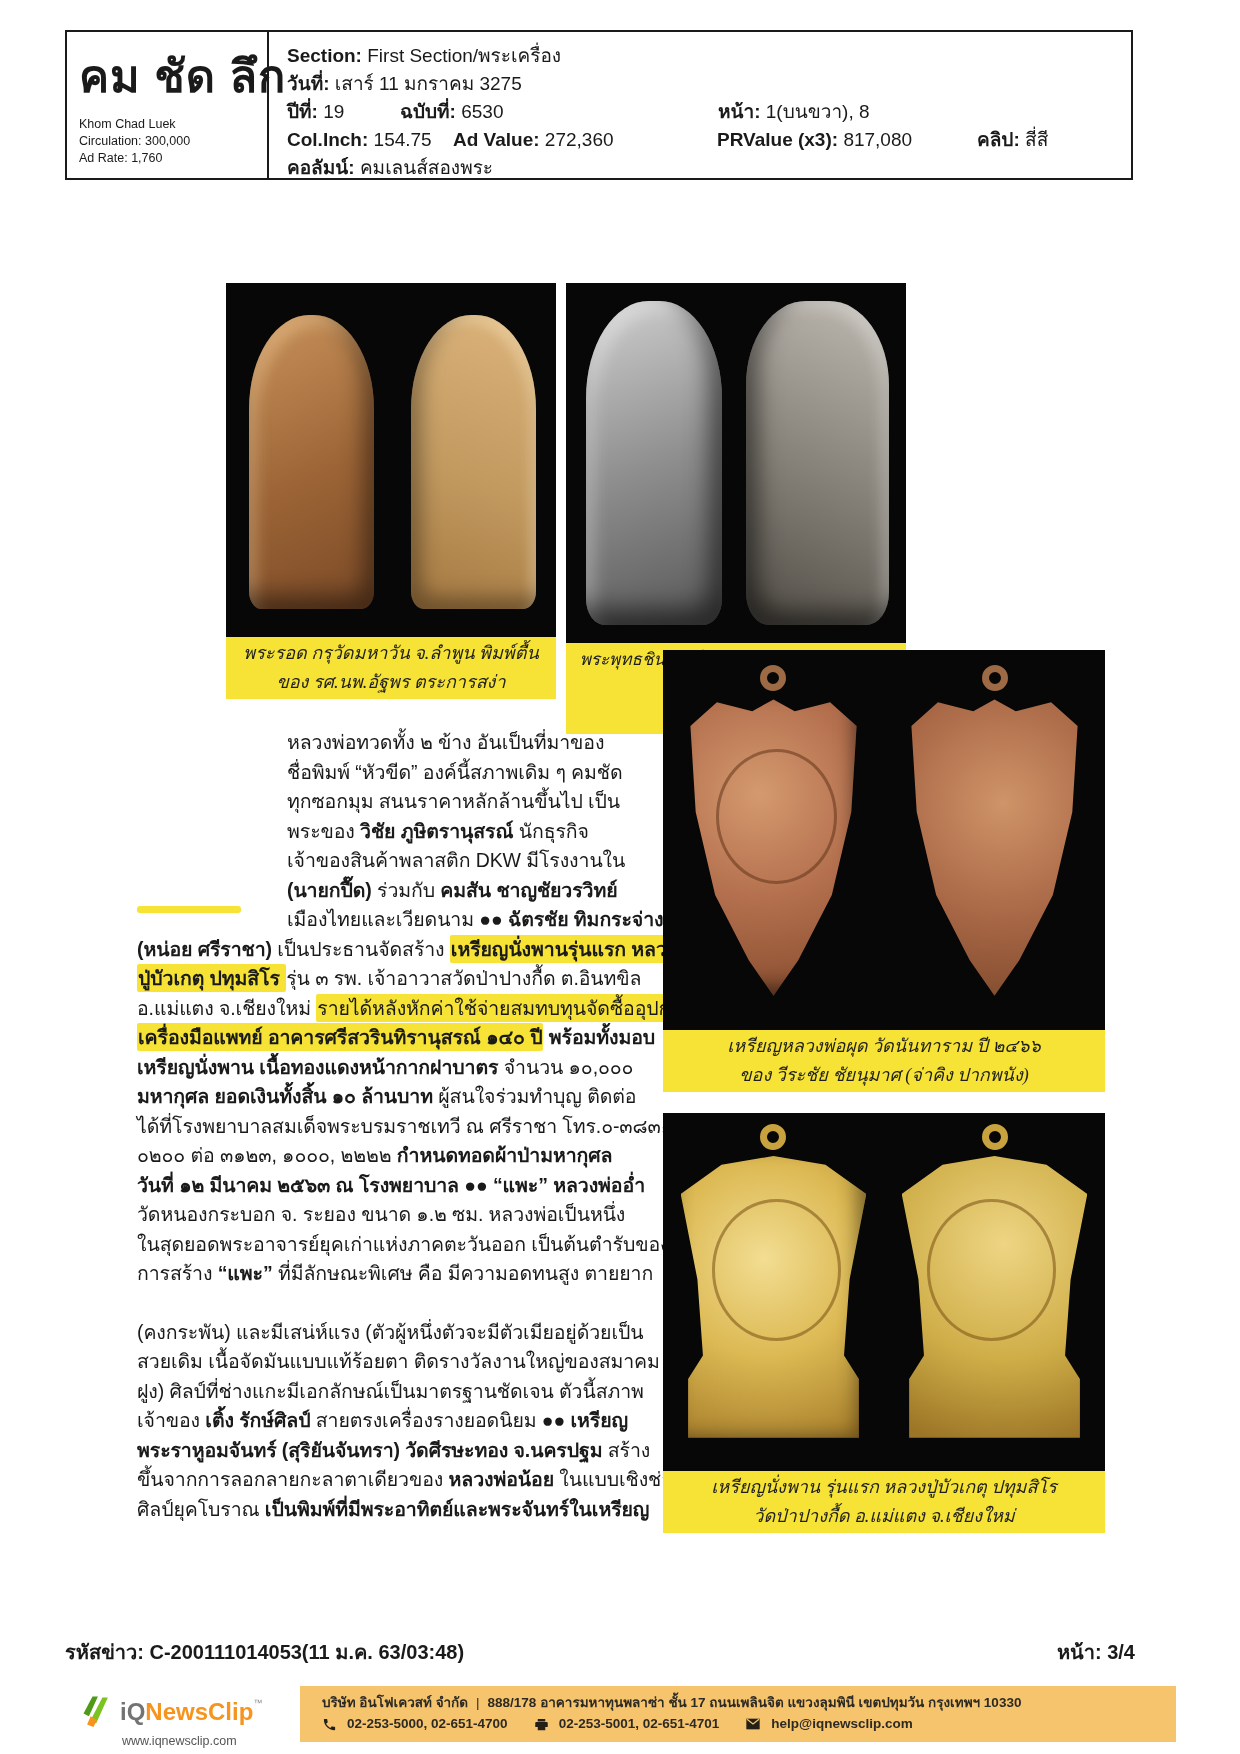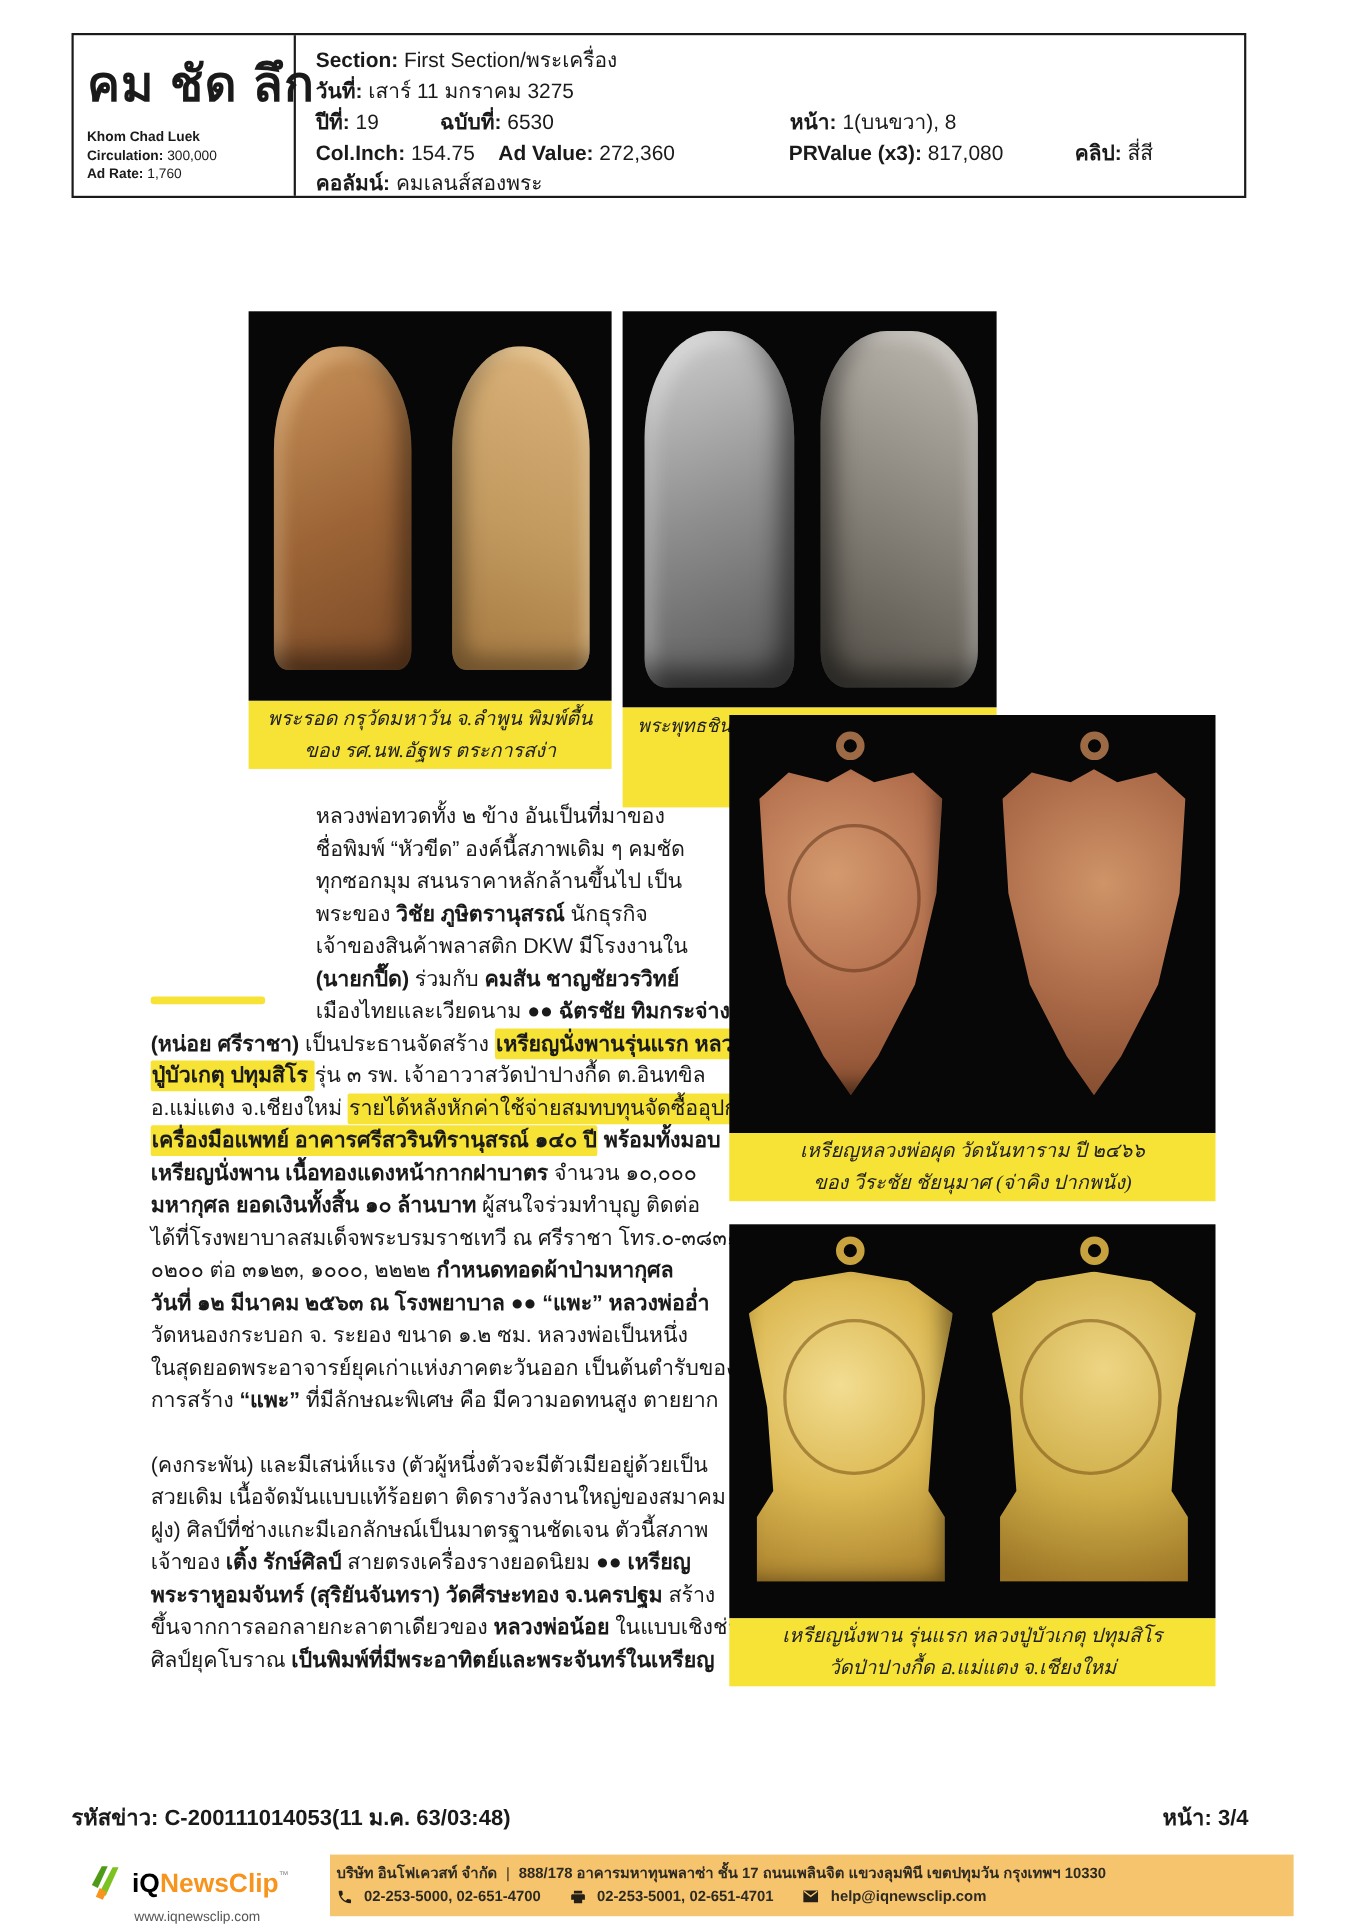--- a/index.html
+++ b/index.html
@@ -4,21 +4,21 @@
 <style>
   html,body{margin:0;padding:0;background:#e8e8e8;}
   .page{position:relative;width:1240px;height:1754px;background:#ffffff;margin:0 auto;
         font-family:"Liberation Sans","DejaVu Sans",sans-serif;color:#1a1a1a;overflow:hidden;}
 
   
   .hbox{position:absolute;left:65px;top:30px;width:1068px;height:150px;border:2px solid #1a1a1a;display:flex;box-sizing:border-box;background:#fff;}
   .hleft{width:202px;border-right:2px solid #1a1a1a;box-sizing:border-box;padding:6px 10px 4px 12px;display:flex;flex-direction:column;}
   .hlogo{font-size:45px;font-weight:900;letter-spacing:1px;line-height:78px;white-space:nowrap;}
   .hsub{font-size:12.5px;line-height:17px;white-space:nowrap;}
-  .hsub .lbl{font-weight:bold;}
+  .hsub .lbl{font-weight:normal;}
   .hright{flex:1;padding:10px 0 0 18px;font-size:19px;line-height:28px;white-space:nowrap;}
   .hrow{height:28px;}
   .lbl{font-weight:bold;}
   .hcol{display:inline-block;vertical-align:top;}
   .w1{width:113px;} .w2{width:318px;} .w3{width:166px;} .w4{width:264px;} .w5{width:260px;}
 
   
   .fig{position:absolute;margin:0;}
   .photo{position:relative;background:#070707;width:100%;overflow:hidden;}
   .cap{background:#f6e335;text-align:center;font-family:"Liberation Serif","DejaVu Serif",serif;
@@ -64,25 +64,25 @@
   .aline.gap{margin-top:29px;}
   .aline .b{font-weight:bold;}
   .aline .h{background:#f6e335;padding:3px 1px;border-radius:2px;}
   .yellow-rule{position:absolute;left:137px;top:906px;width:104px;height:7px;background:#f6e335;border-radius:3px;z-index:2;}
   .fig{z-index:3;}
 
   
   .code-row{position:absolute;left:65px;top:1636px;width:1070px;display:flex;justify-content:space-between;font-size:20px;font-weight:bold;}
   .iqlogo{position:absolute;left:78px;top:1692px;width:215px;}
   .iqlogo .row1{display:flex;align-items:center;gap:4px;}
-  .iqlogo .iq{font-size:24px;font-weight:bold;color:#000000;}
+  .iqlogo .iq{font-size:24px;font-weight:bold;color:#737373;}
   .iqlogo .nc{font-size:24px;font-weight:bold;color:#f7941d;}
   .iqlogo .tm{font-size:9px;color:#888;vertical-align:top;}
   .iqlogo .site{font-size:12.5px;color:#555;margin:2px 0 0 44px;}
-  .obar{position:absolute;left:300px;top:1686px;width:876px;height:56px;background:#f6c46c;box-sizing:border-box;padding:7px 20px 0 6px;color:#2d2a24;}
+  .obar{position:absolute;left:300px;top:1686px;width:876px;height:56px;background:#f6c46c;box-sizing:border-box;padding:7px 20px 0 22px;color:#2d2a24;}
   .obar .l1{font-size:13.5px;line-height:20px;font-weight:bold;white-space:nowrap;}
   .obar .l2{font-size:13.5px;line-height:22px;font-weight:bold;display:flex;align-items:center;gap:8px;white-space:nowrap;}
   .obar .ic{display:inline-flex;margin:0 2px 0 18px;}
   .obar .ic.first{margin-left:0;}
   .sep{padding:0 8px;font-weight:normal;}
 </style>
 </head>
 <body>
 
 <div class="page">

